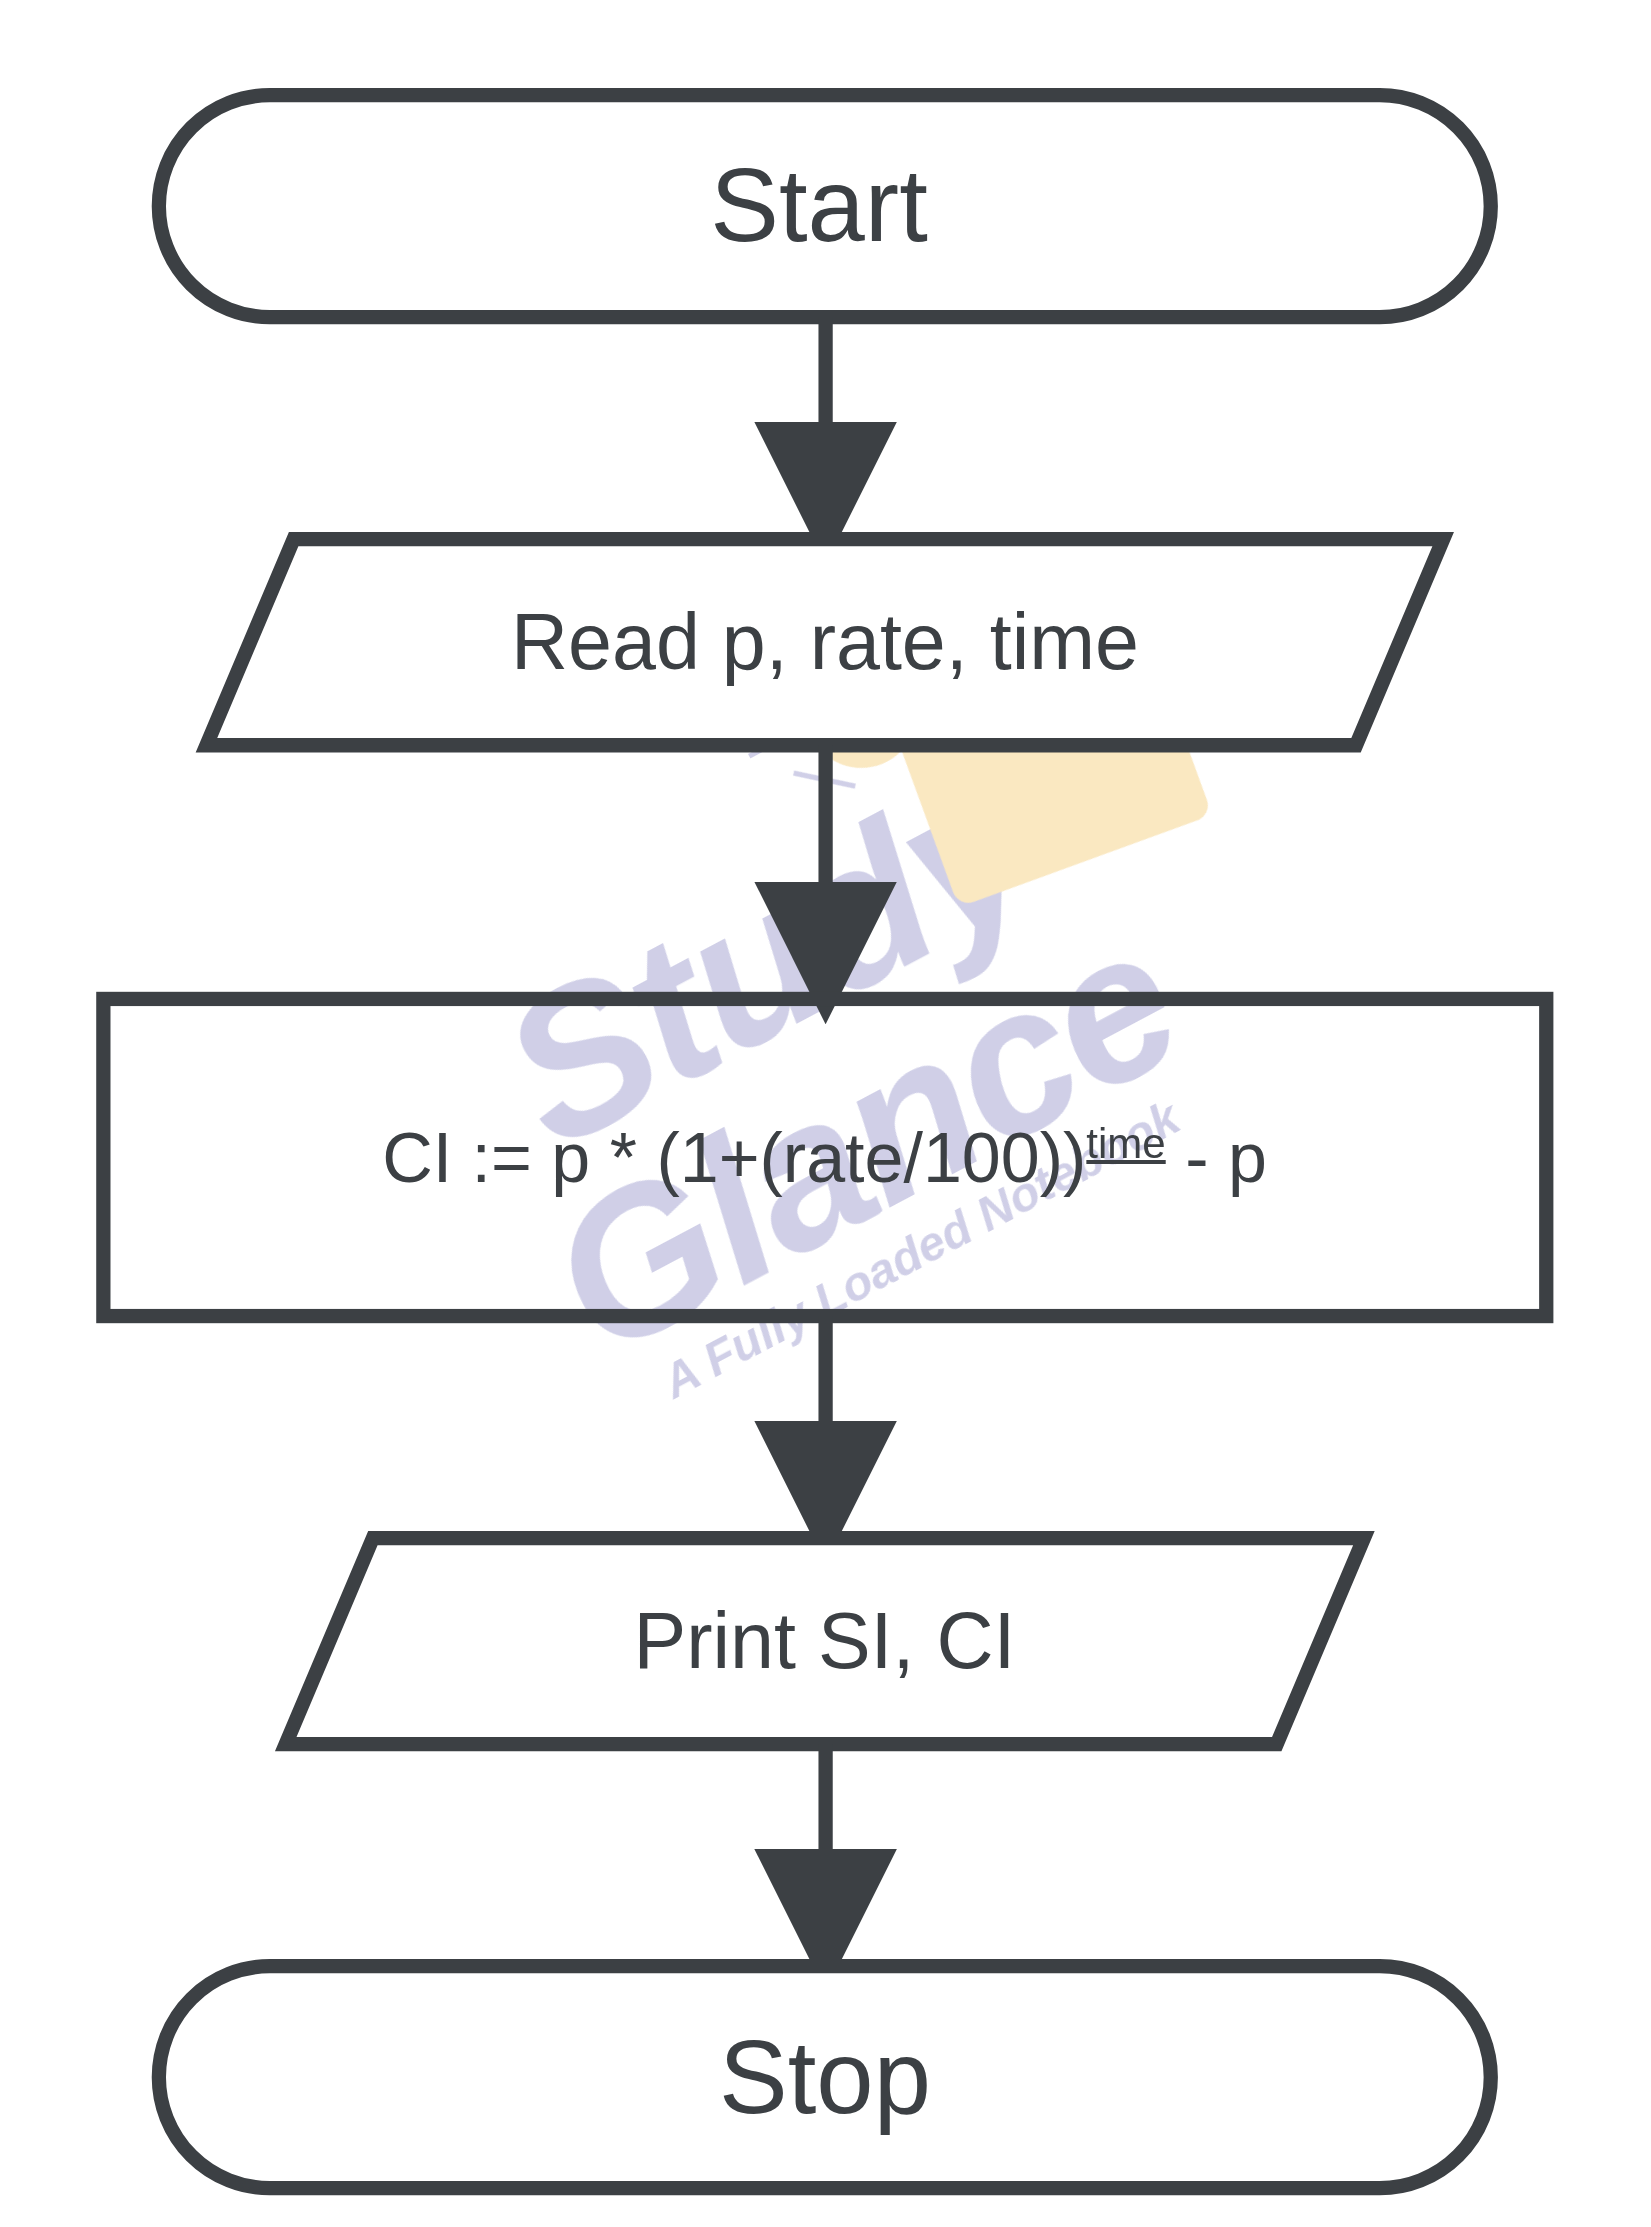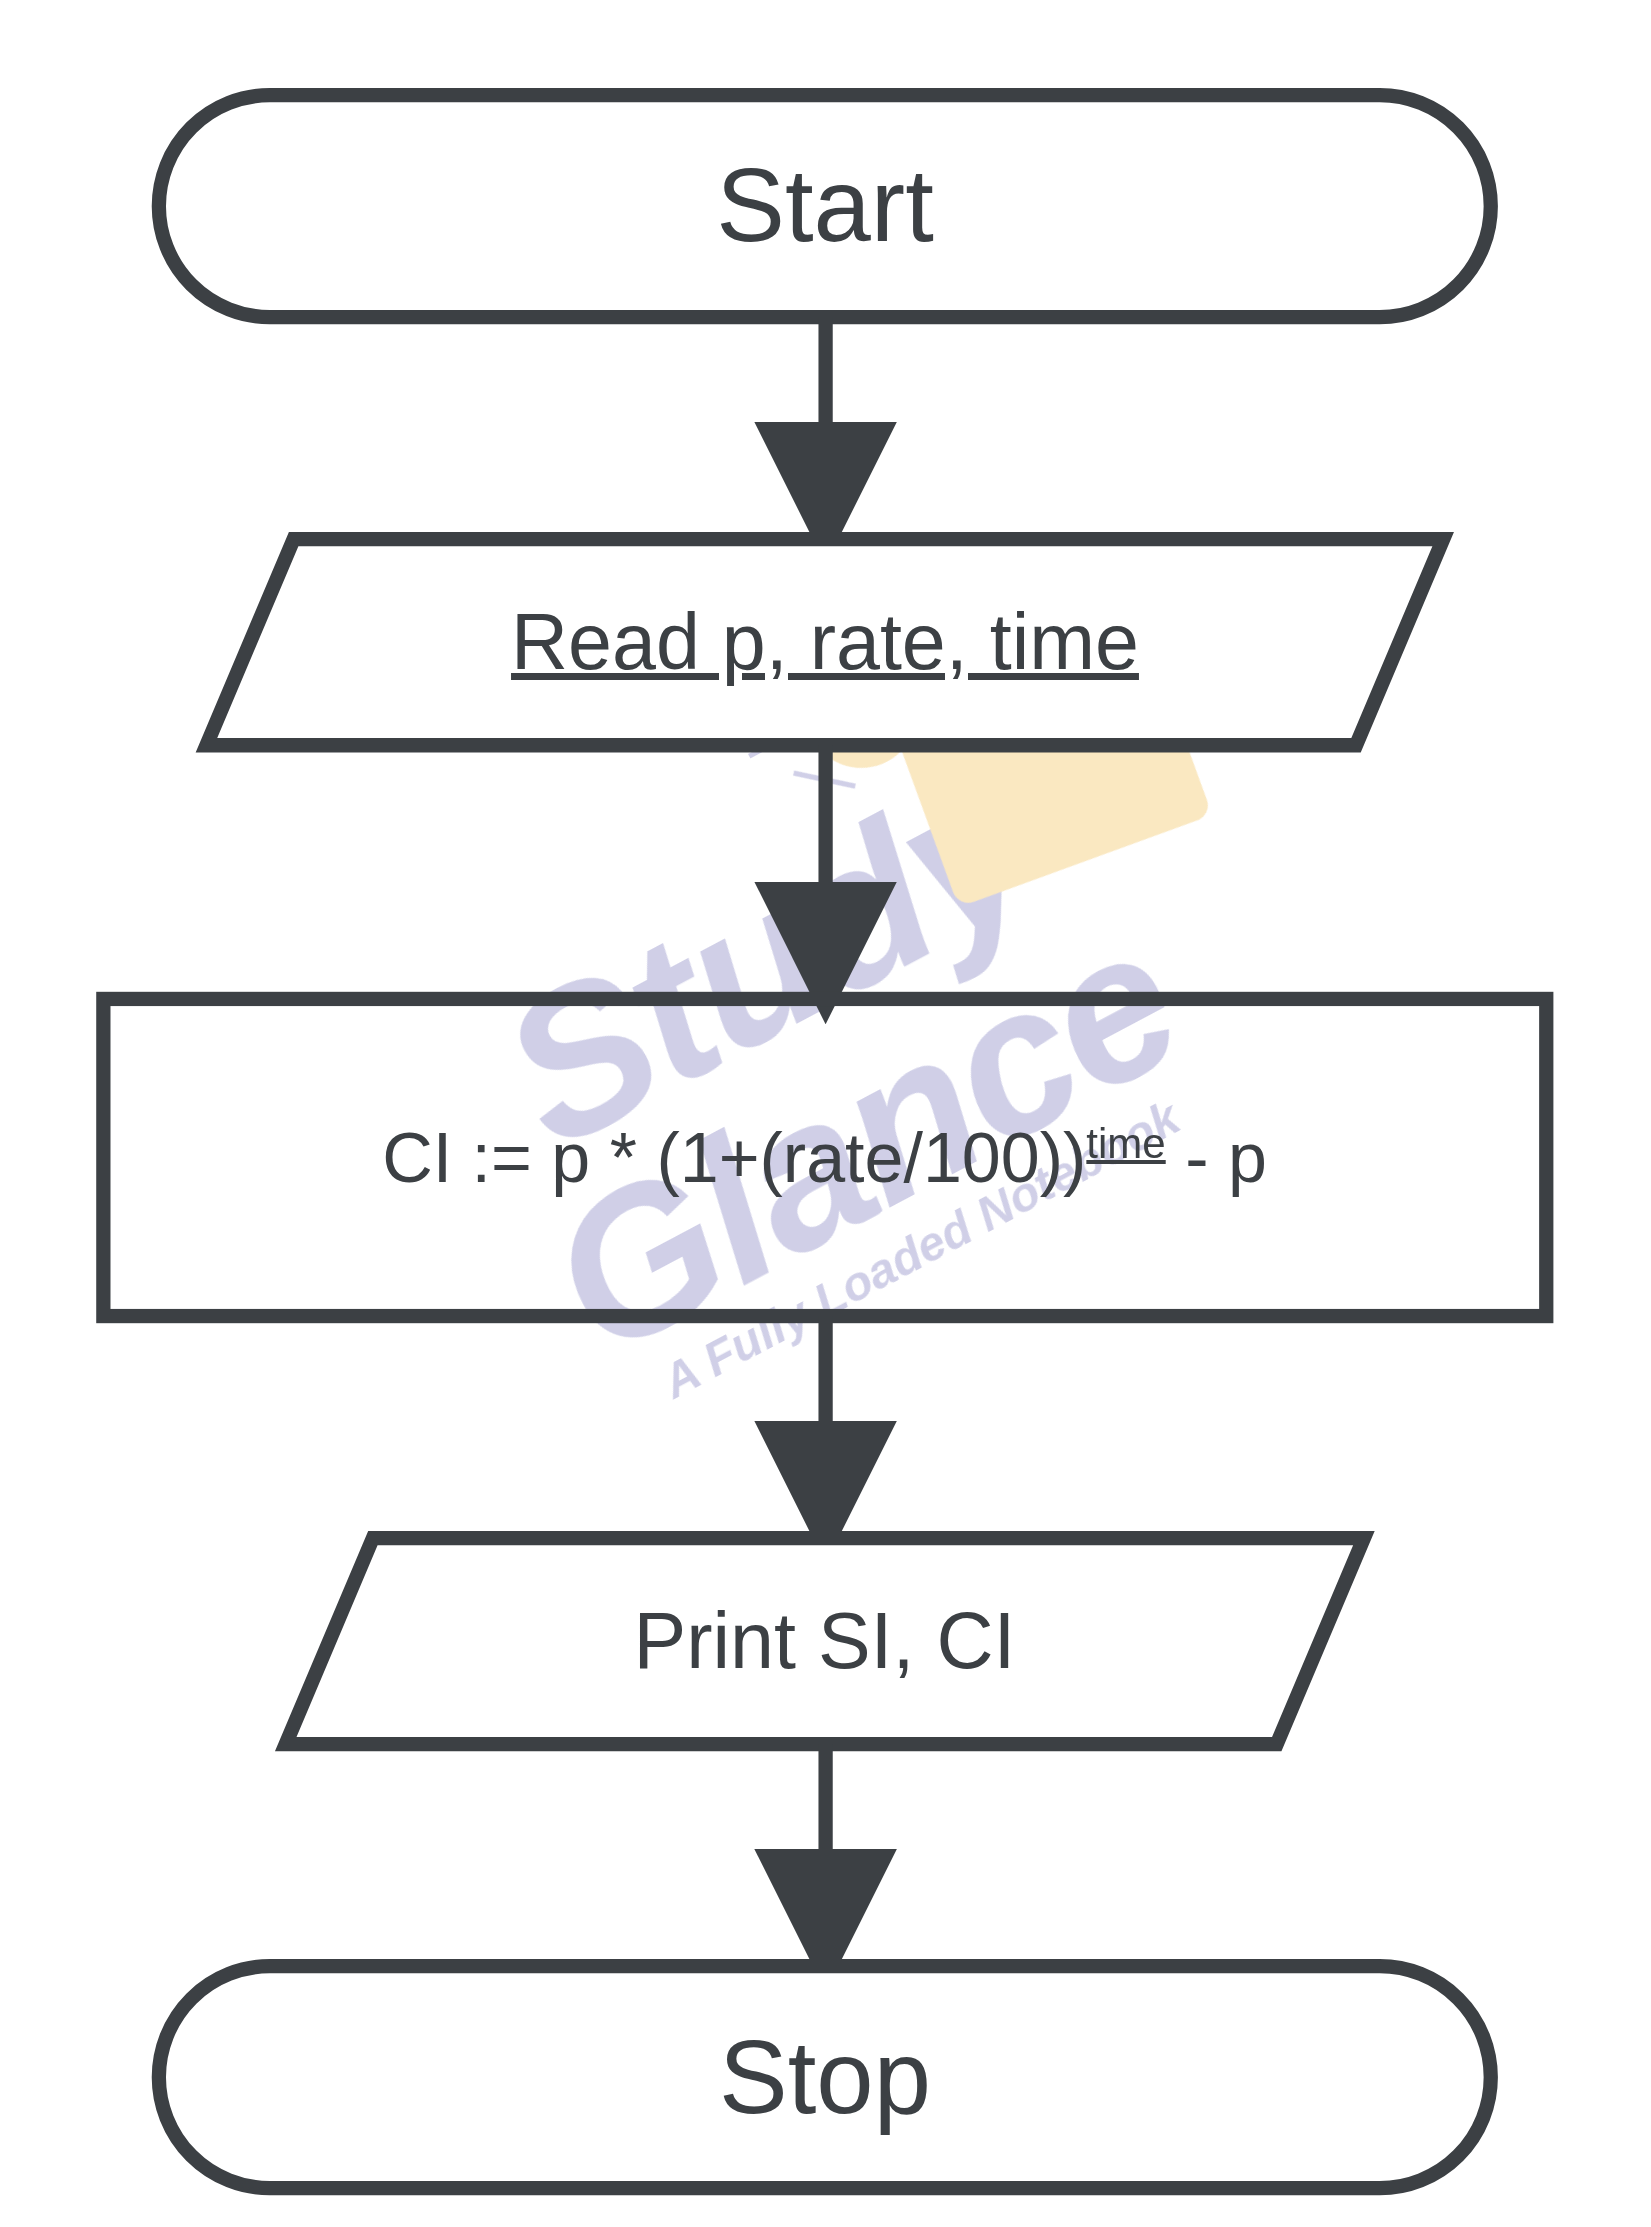--- a/index.html
+++ b/index.html
@@ -109,22 +109,22 @@
     font-size: 71px;
     line-height: 1.2;
   }
   .node-text.multiline {
     flex-direction: column;
   }
   .node-text .line { white-space: nowrap; }
   .node-text sup { font-size: 0.6em; vertical-align: super; text-decoration: underline; }
 
   
-  .t-start   { left: 151px;  top: 95px;  width: 1348px; height: 222px; font-size: 103px; }
-  .t-read    { left: 238px;  top: 539px;  width: 1174px; height: 206px; font-size: 79px; text-decoration: underline; }
+  .t-start   { left: 145px;  top: 95px;  width: 1348px; height: 222px; font-size: 103px; }
+  .t-read    { left: 238px;  top: 539px;  width: 1174px; height: 206px; font-size: 79px; }
   .t-process { left: 95px;  top: 999px; width: 1459px; height: 317px; font-size: 70px; }
   .t-print   { left: 325px;  top: 1538px; width: 999px; height: 206px; font-size: 79px; }
   .t-stop    { left: 151px;  top: 1967px; width: 1348px; height: 222px; font-size: 103px; }
 </style>
 </head>
 <body>
 
 <div class="canvas">
 
   <div class="watermark">

